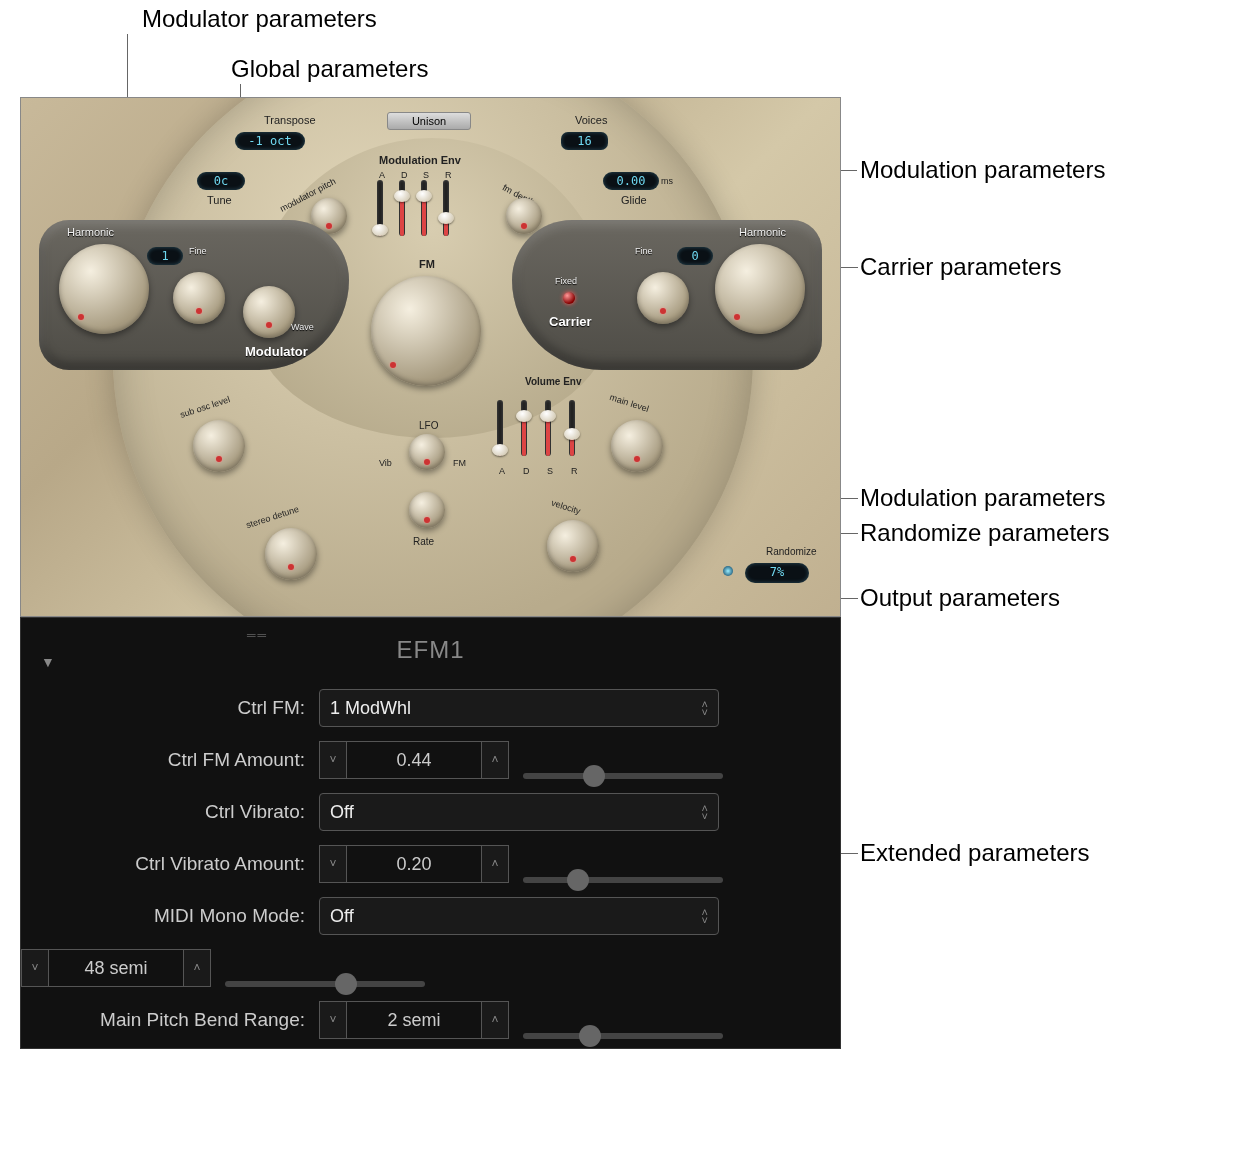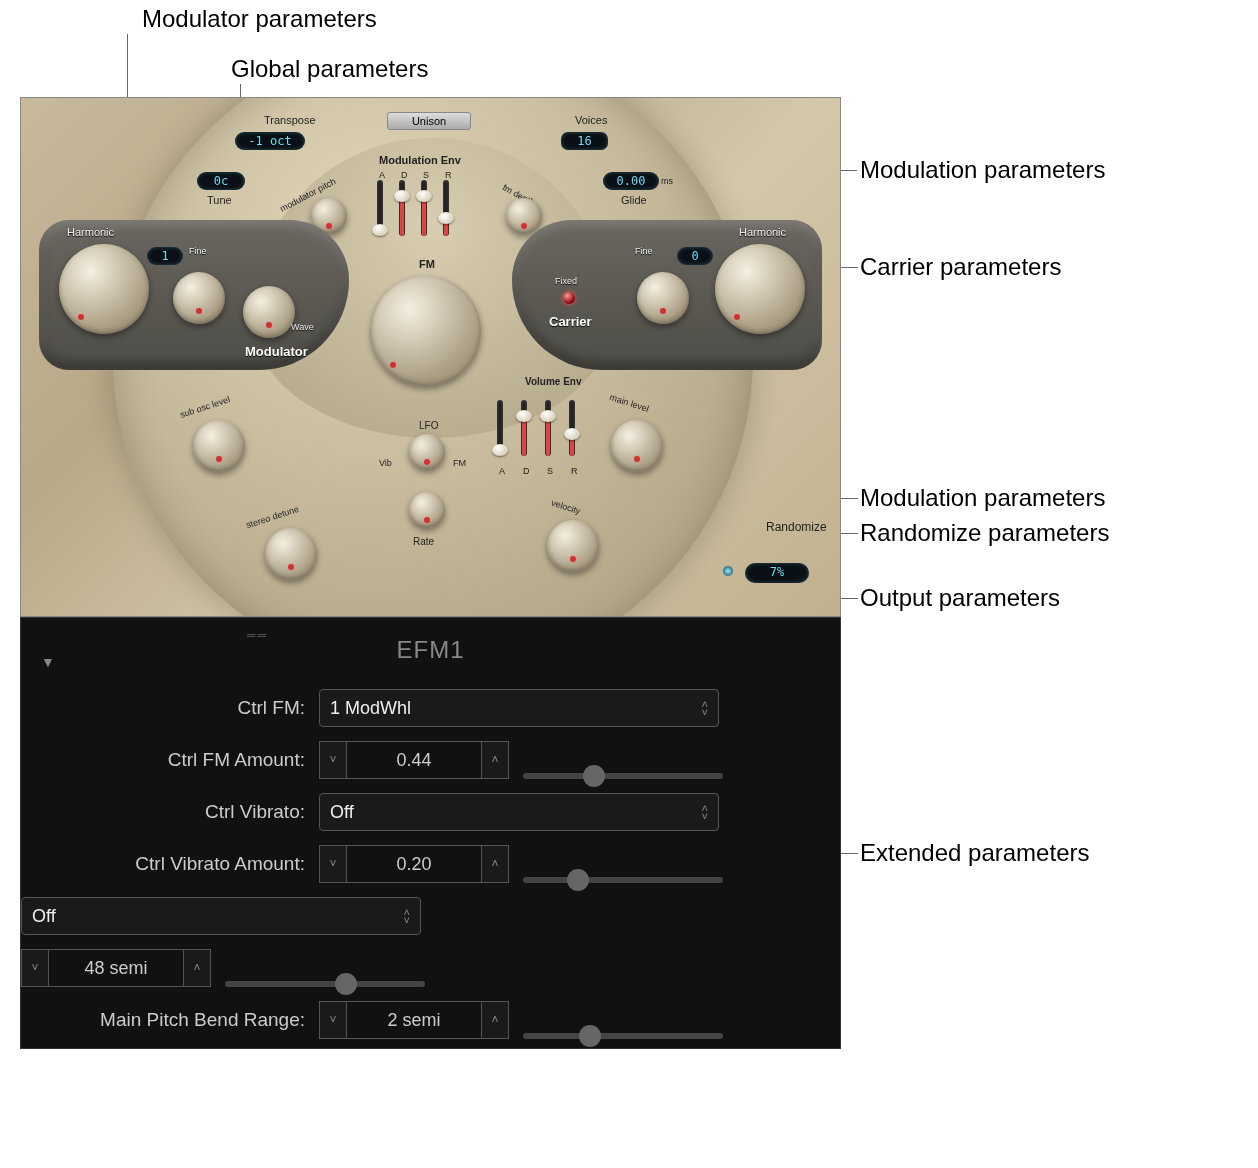--- a/index.html
+++ b/index.html
@@ -276,21 +276,21 @@
 
   <span class="label-tiny" style="left:588px; top:300px; font-size:9px; transform:rotate(18deg);">main level</span>
   <div class="knob knob-md" style="left:590px; top:322px;">
       <div class="dot"></div>
     </div>
   <span class="label-tiny" style="left:530px; top:404px; font-size:9px; transform:rotate(18deg);">velocity</span>
   <div class="knob knob-md" style="left:526px; top:422px;">
       <div class="dot"></div>
     </div>
 
-  <span class="label-tiny" style="left:730px; top:422px; font-size:12px;padding-left:15px;">Randomize</span>
+  <span class="label-tiny" style="left:730px; top:448px; font-size:10px;padding-left:15px;">Randomize</span>
   <div style="position:absolute; left:702px; top:464px; width:100px; height:22px;">
     <div class="rand-led"></div>
     <div class="lcd" style="position:relative; left:22px; top:0; width:64px; height:20px; display:inline-block;">7%</div>
   </div>
 </div>
 
 <div class="ext-panel">
   <div class="disclose">▼</div>
   <div class="gripper">══</div>
   <div class="ext-title">EFM1</div>
@@ -339,20 +339,21 @@
         <div class="val">0.20</div>
         <div class="btn">˄</div>
       </div>
       <div class="slider">
           <div class="th" style="left:22%;"></div>
         </div>
     </div>
   </div>
 
   <div class="ext-row">
+    <div class="ext-label">MIDI Mono Mode:</div>
     <div class="ext-control-area">
       <div class="dd full">
         <span>Off</span>
         <span class="chev">˄<br>˅</span>
       </div>
     </div>
   </div>
 
   <div class="ext-row">
     <div class="ext-control-area">

